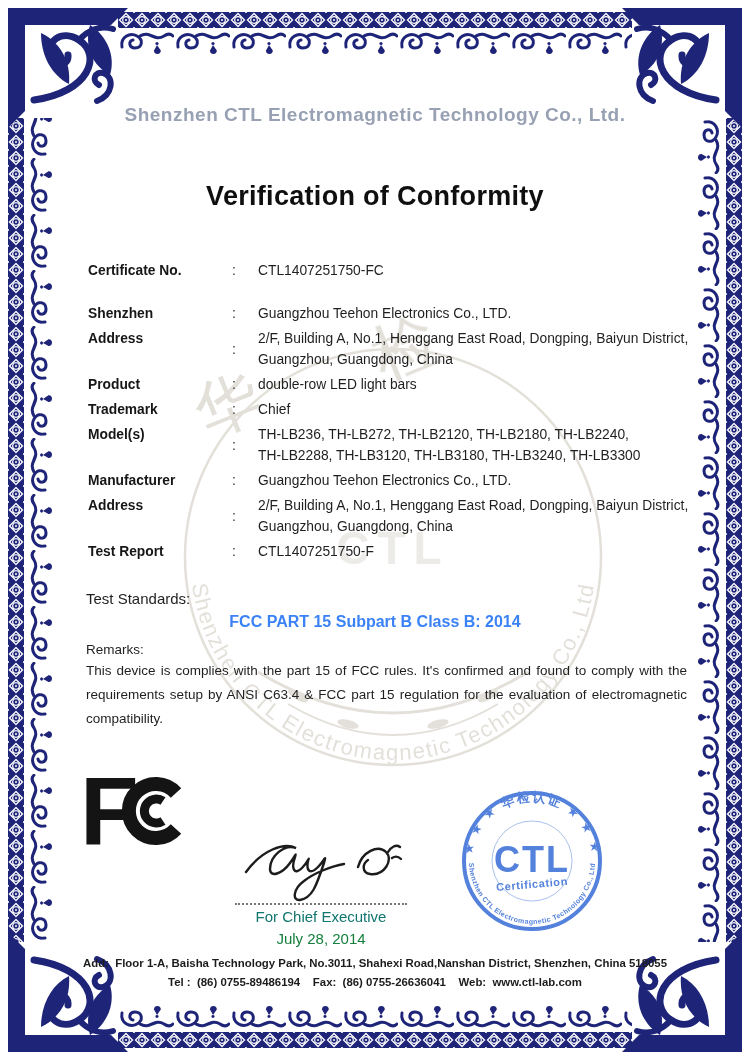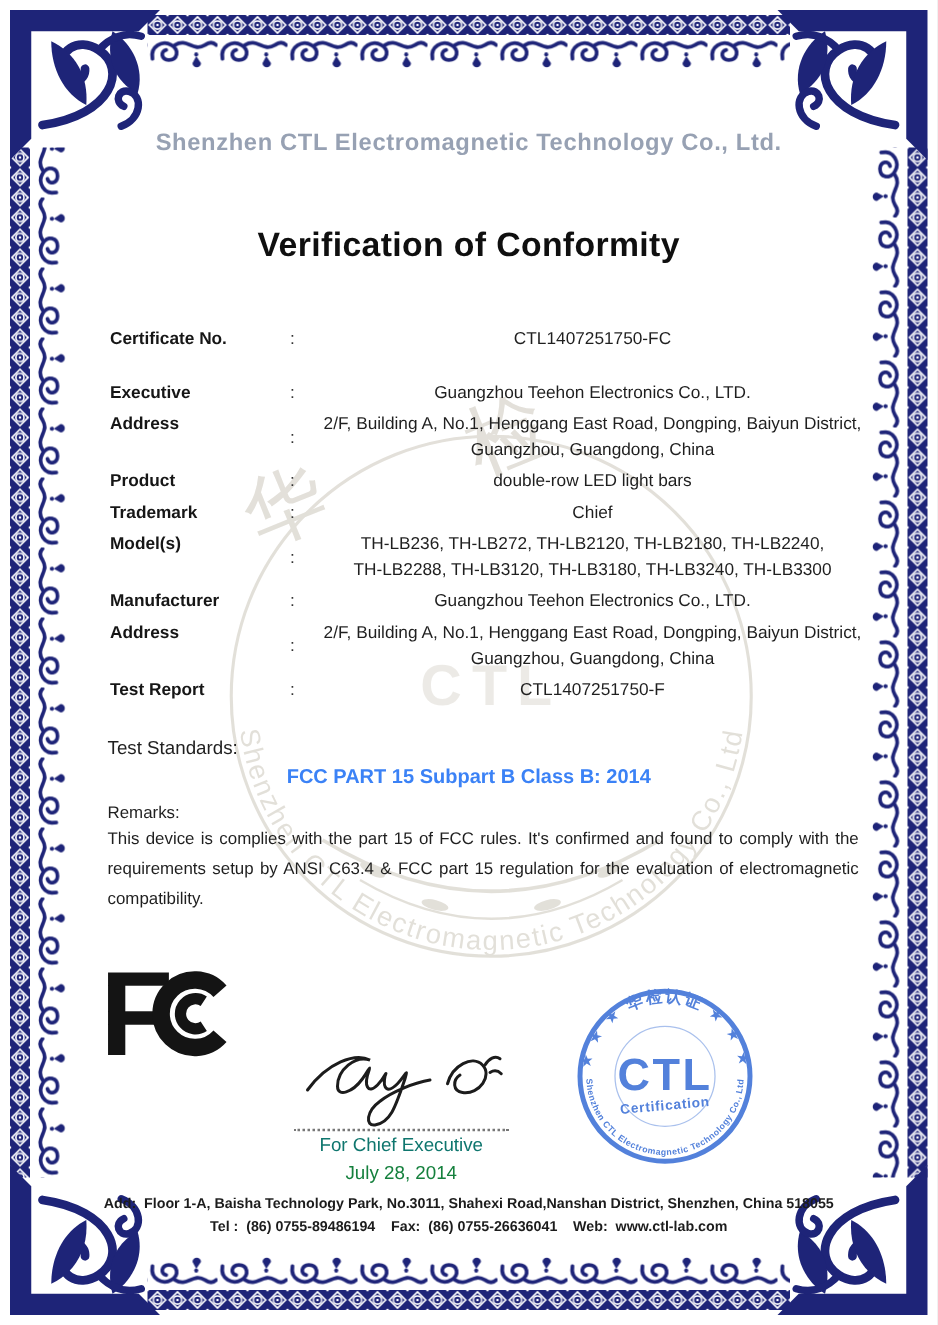--- a/index.html
+++ b/index.html
@@ -10,21 +10,21 @@
   .company{position:absolute;left:0;right:0;top:104px;text-align:center;
            font-size:19px;font-weight:bold;color:#97a1b3;letter-spacing:.5px;}
   .title{position:absolute;left:0;right:0;top:181px;text-align:center;
          font-size:27px;font-weight:bold;color:#0f0f0f;letter-spacing:.3px;}
   
   .fields{position:absolute;left:88px;top:260px;width:602px;}
   .row{display:grid;grid-template-columns:144px 26px 1fr;margin-bottom:4px;}
   .row.gap-lg{margin-bottom:22px;}
   .row .lbl{font-size:13.8px;font-weight:bold;color:#161616;line-height:21px;}
   .row .sep{font-size:13.8px;line-height:21px;color:#333;align-self:center;}
-  .row .val{font-size:13.8px;line-height:21px;white-space:pre-line;text-align:center;}
+  .row .val{font-size:13.8px;line-height:21px;white-space:pre-line;}
   
   .ts-label{position:absolute;left:86px;top:590px;font-size:15px;}
   .ts-value{position:absolute;left:0;right:0;top:613px;text-align:center;font-size:16px;font-weight:bold;color:#3b82f6;}
   .rm-label{position:absolute;left:86px;top:642px;font-size:13.5px;}
   .rm-text{position:absolute;left:86px;top:659px;width:601px;font-size:13.5px;line-height:24px;
            text-align:justify;}
   
   .sig-rule{position:absolute;left:235px;top:903px;width:172px;border-top:2px dotted #777;}
   .sig-caption{position:absolute;left:225px;top:908px;width:192px;text-align:center;font-size:15px;color:#0f766e;}
   .sig-date{position:absolute;left:225px;top:930px;width:192px;text-align:center;font-size:15px;color:#15803d;}
@@ -122,21 +122,21 @@
   <div class="company">Shenzhen CTL Electromagnetic Technology Co., Ltd.</div>
   <div class="title">Verification of Conformity</div>
 
   <div class="fields">
     <div class="row gap-lg">
       <span class="lbl">Certificate No.</span>
       <span class="sep">:</span>
       <span class="val">CTL1407251750-FC</span>
     </div>
     <div class="row">
-      <span class="lbl">Executive</span>
+      <span class="lbl">Shenzhen</span>
       <span class="sep">:</span>
       <span class="val">Guangzhou Teehon Electronics Co., LTD.</span>
     </div>
     <div class="row">
       <span class="lbl">Address</span>
       <span class="sep">:</span>
       <span class="val">2/F, Building A, No.1, Henggang East Road, Dongping, Baiyun District,
 Guangzhou, Guangdong, China</span>
     </div>
     <div class="row">

